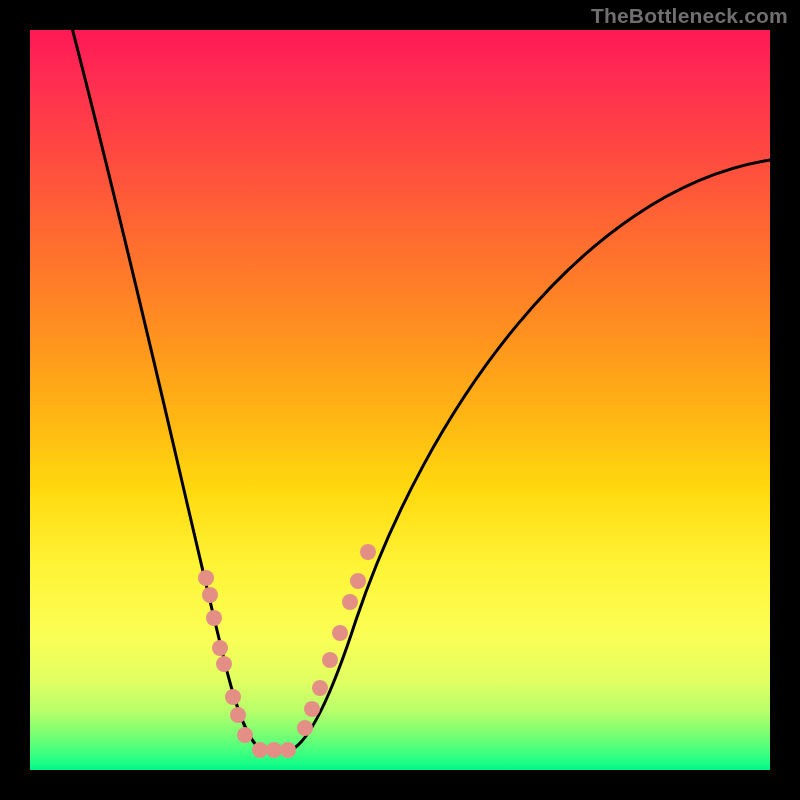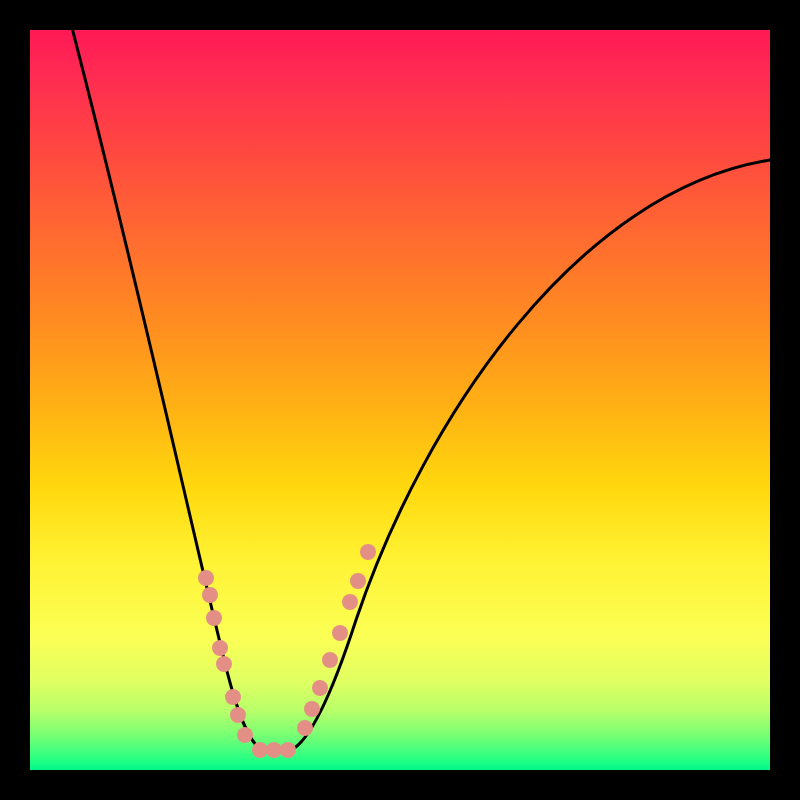--- a/index.html
+++ b/index.html
@@ -62,20 +62,21 @@
     color: #6f6f70;
     letter-spacing: 0.2px;
     user-select: none;
   }
 </style>
 </head>
 <body>
 
 <div class="frame">
 
+  <div class="watermark">TheBottleneck.com</div>
 
   <div class="plot-area">
     <div class="gradient"></div>
 
     <svg class="curve" viewBox="0 0 740 740" preserveAspectRatio="none">
 
       <path fill="none" stroke="#000" stroke-width="3" stroke-linecap="round" d="M 40 -10 C 110 260, 155 470, 193 625 C 206 680, 218 712, 232 720 L 261 720 C 278 712, 300 670, 326 590 C 395 385, 550 160, 740 130"></path>
       <path d="M 261 720 C 278 712, 300 670, 326 590 C 395 385, 550 160, 740 130" fill="none" stroke="#000" stroke-width="1.2" stroke-linecap="round"></path>
 
       <g id="points-group">

